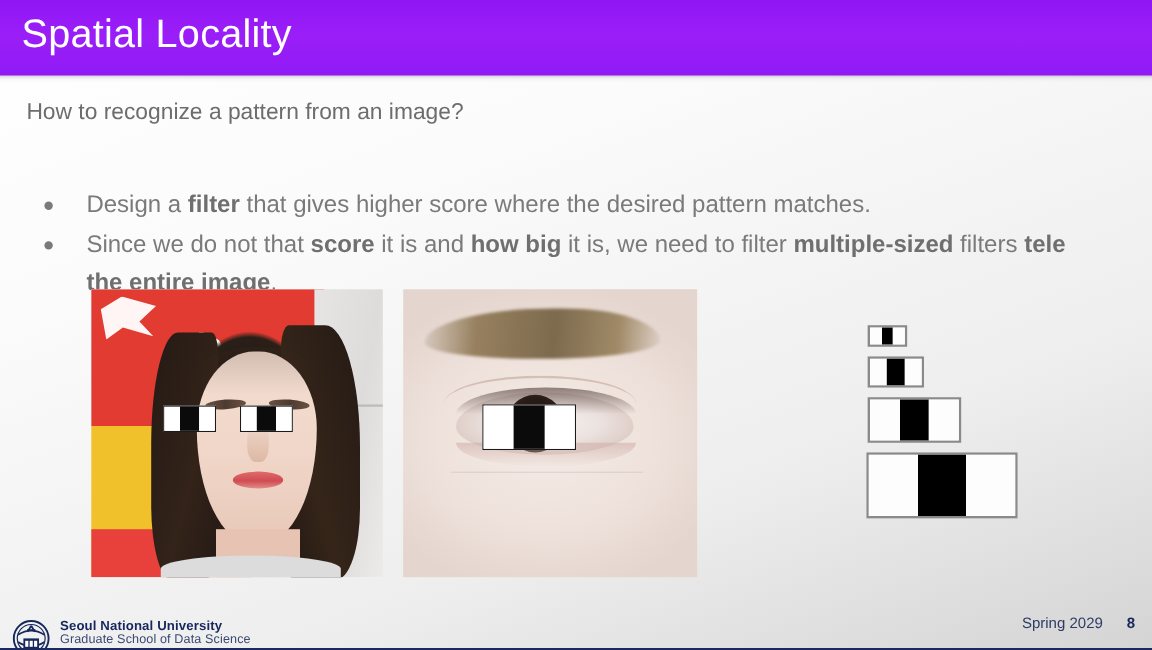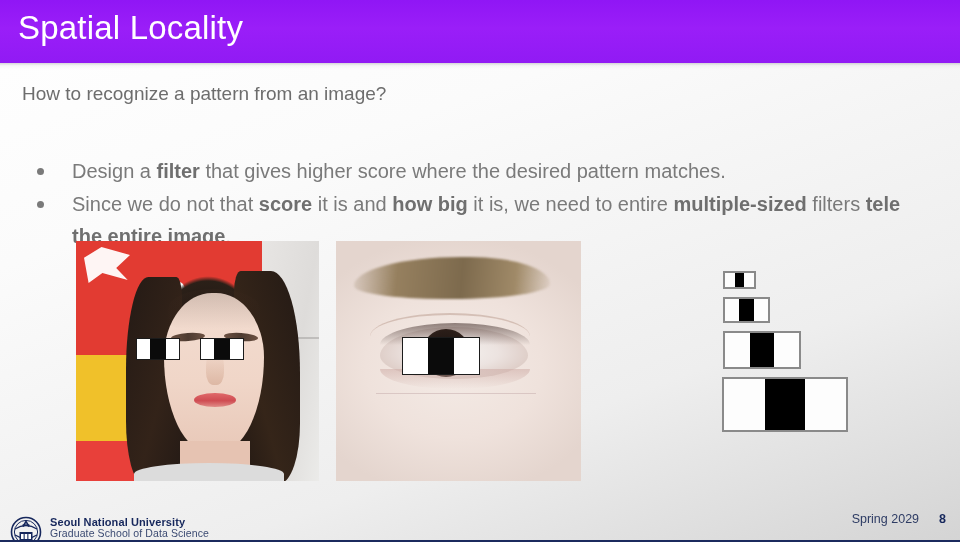--- a/index.html
+++ b/index.html
@@ -352,21 +352,21 @@
 
   <div class="lead">How to recognize a pattern from an image?</div>
 
   <div class="bullets">
     <div class="bullet">
       <span class="dot"></span>
       <span class="rich"><span>Design a </span><b>filter</b><span> that gives higher score where the desired pattern matches.</span></span>
     </div>
     <div class="bullet">
       <span class="dot"></span>
-      <span class="rich"><span>Since we do not that </span><b>score</b><span> it is and </span><b>how big</b><span> it is, we need to entire </span><b>multiple-sized</b><span> filters </span><b>tele the entire image</b><span>.</span></span>
+      <span class="rich"><span>Since we do not that </span><b>score</b><span> it is and </span><b>how big</b><span> it is, we need to filter </span><b>multiple-sized</b><span> filters </span><b>tele the entire image</b><span>.</span></span>
     </div>
   </div>
 
   <div class="photo" id="photo-face">
     <div class="bg-red"></div>
     <div class="bg-yellow"></div>
     <div class="bg-yellow2"></div>
     <div class="bg-wall"></div>
     <div class="bg-wall-line"></div>
     <div class="logo-sq"></div>

